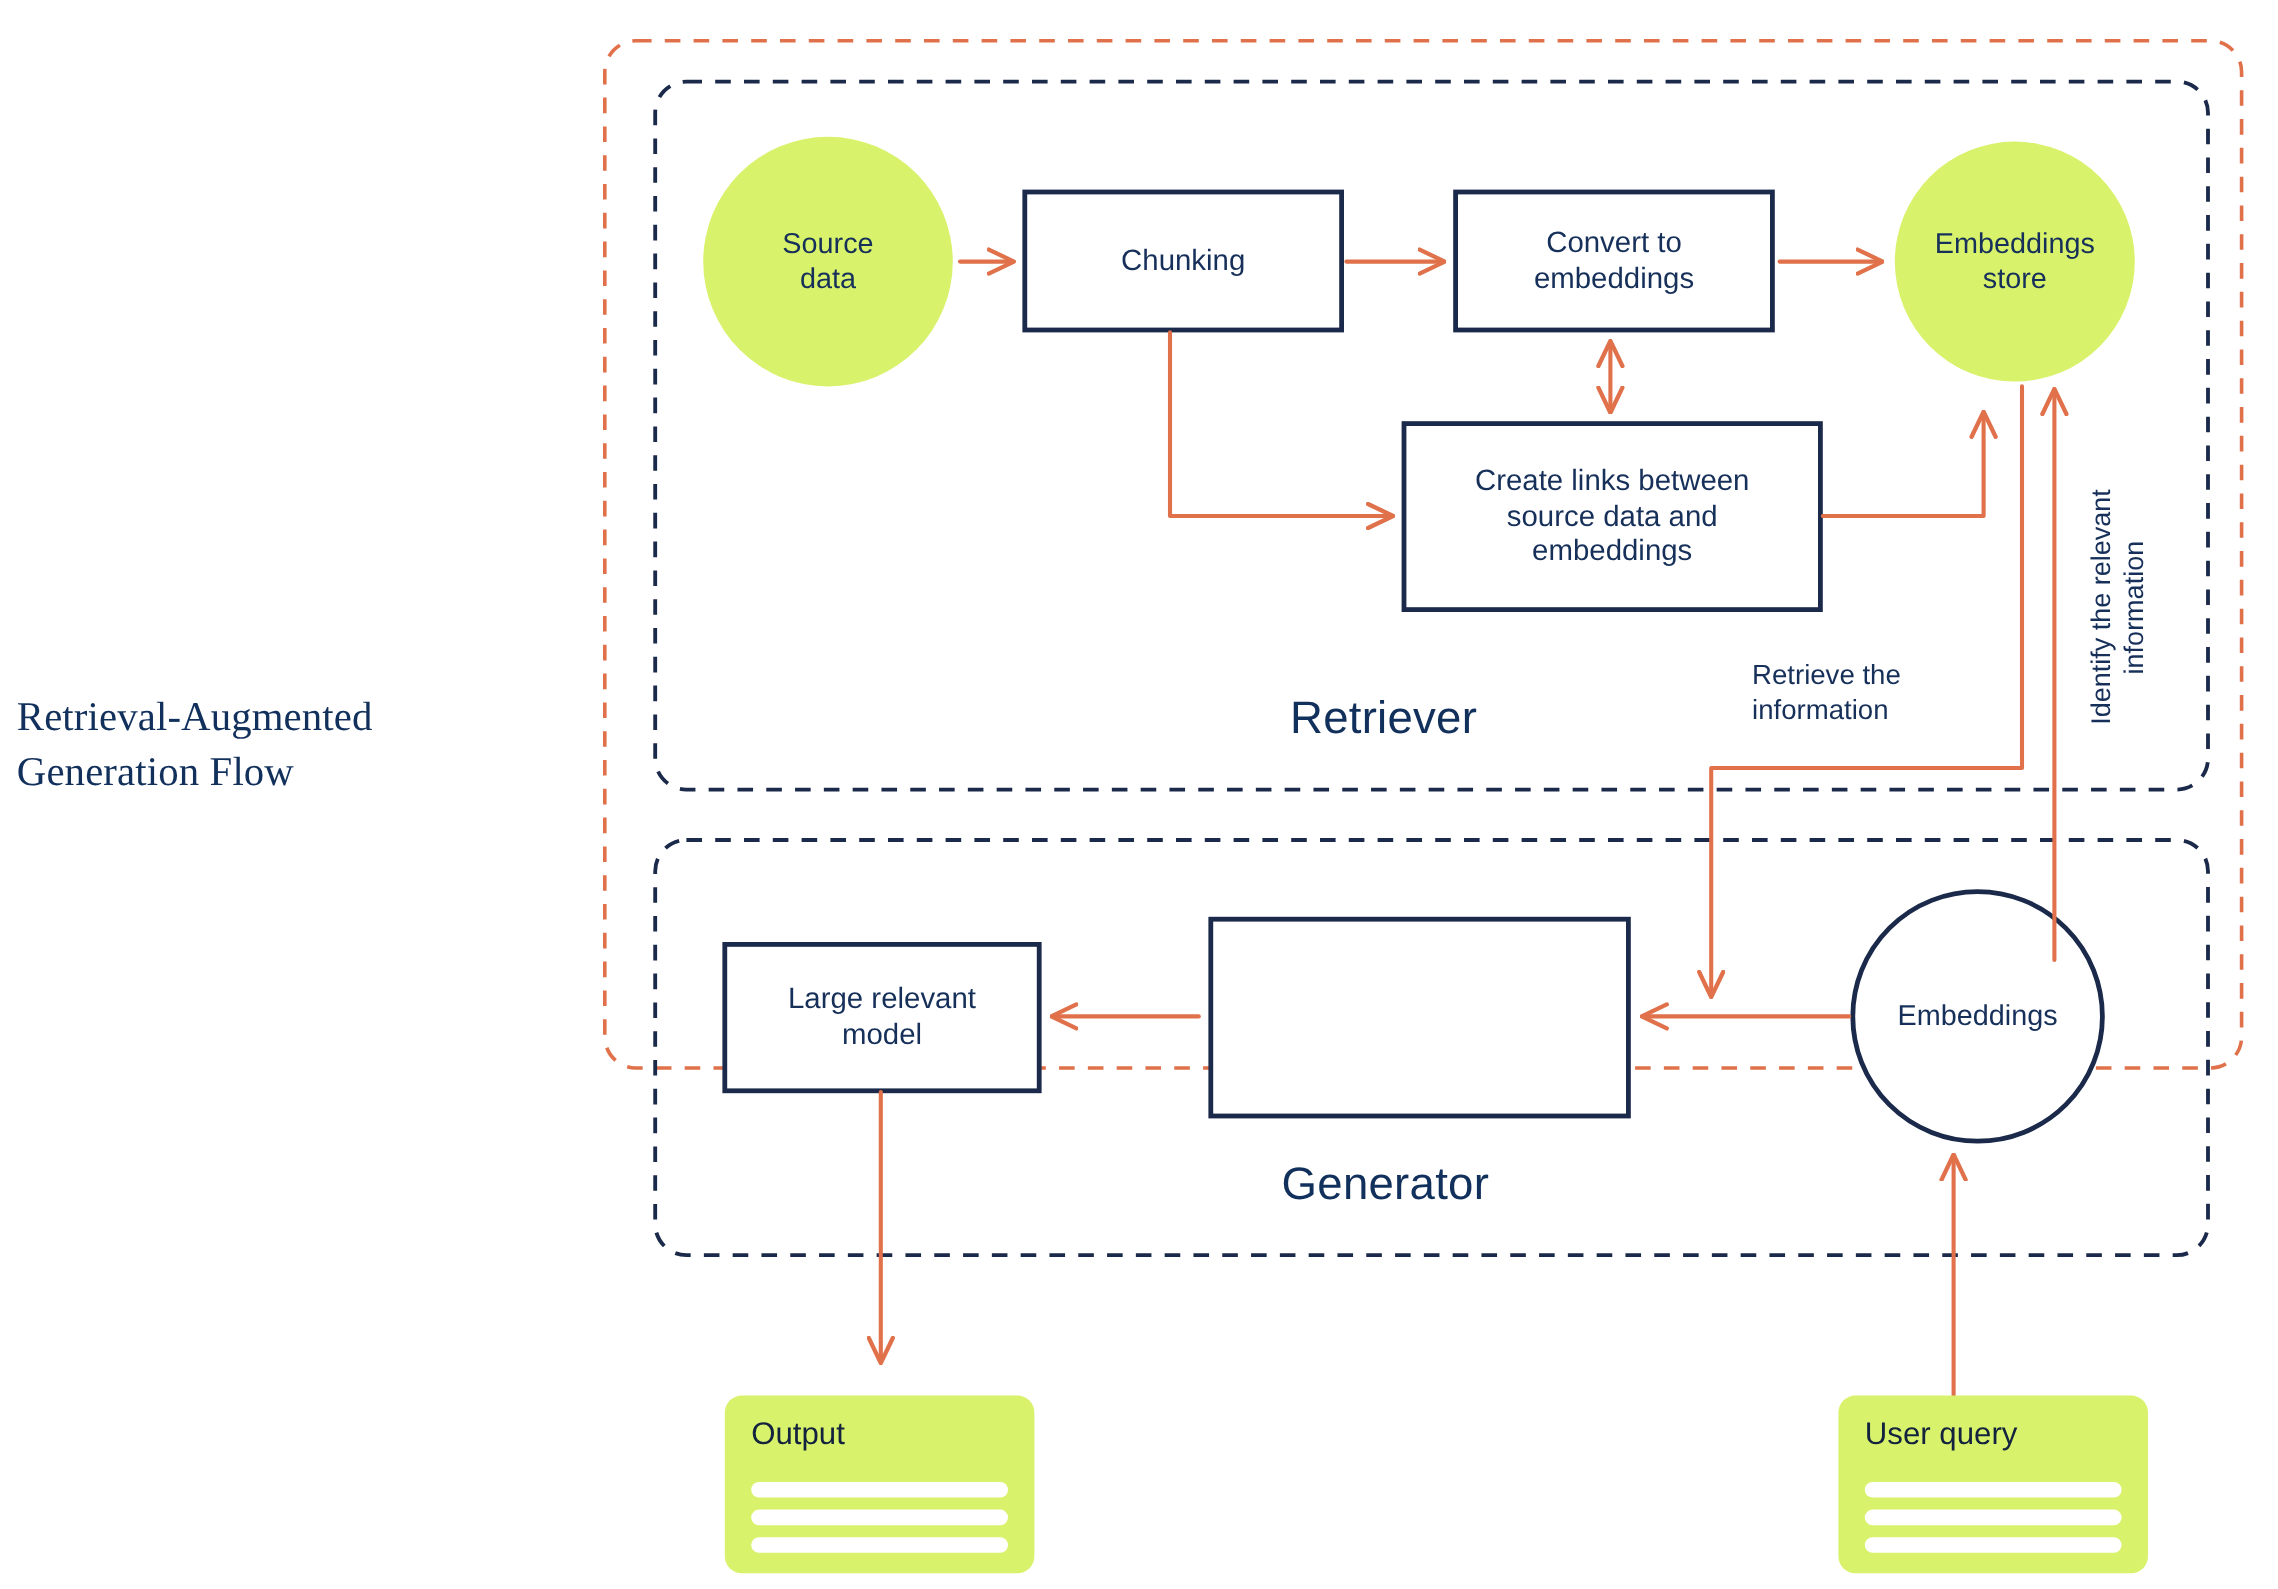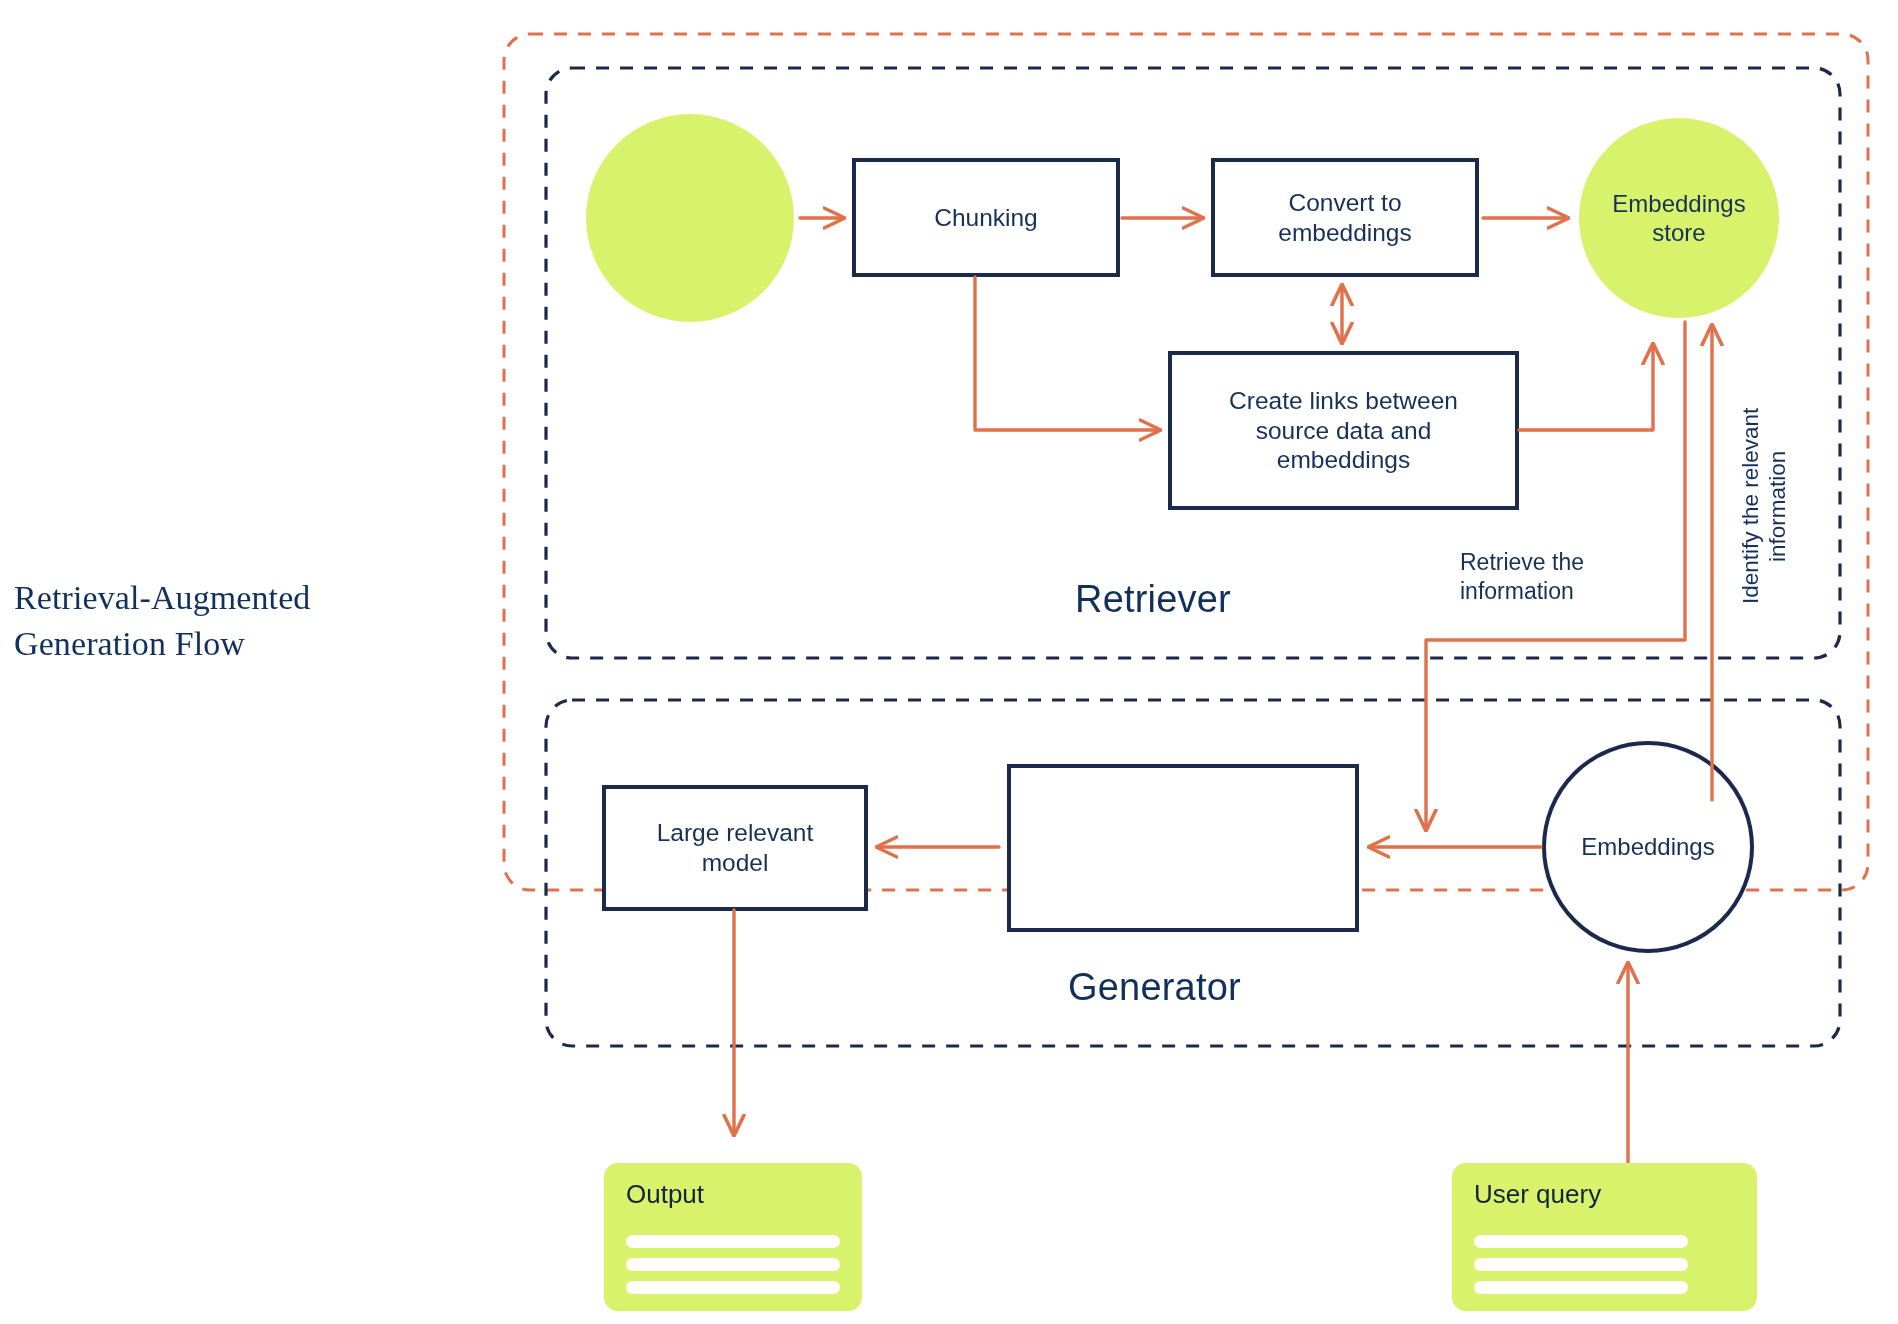--- a/index.html
+++ b/index.html
@@ -85,20 +85,24 @@
       <path d="M1541,847 L1369,847" marker-end="url(#ah)"></path>
 
       <path d="M999,847 L877,847" marker-end="url(#ah)"></path>
 
       <path d="M734,910 L734,1135" marker-end="url(#ah)"></path>
 
       <path d="M1628,1163 L1628,963" marker-end="url(#ah)"></path>
     </g>
   </svg>
 
+  <div class="node-txt circle-label" style="left:586px;top:176px;width:208px;height:84px;flex-direction:column;">
+    <span>Source</span>
+    <span>data</span>
+  </div>
 
   <div class="node-txt box-label" style="left:854px;top:160px;width:264px;height:115px;">Chunking</div>
 
   <div class="node-txt box-label" style="left:1213px;top:160px;width:264px;height:115px;flex-direction:column;">
     <span>Convert to</span>
     <span>embeddings</span>
   </div>
 
   <div class="node-txt circle-label" style="left:1575px;top:176px;width:208px;height:84px;flex-direction:column;">
     <span>Embeddings</span>
@@ -130,20 +134,20 @@
   <div class="vert-label" style="left:1737px;top:368px;height:276px;">Identify the relevant
 information</div>
 
   <div class="card" style="left:604px;top:1163px;width:258px;height:148px;">
     <div class="card-title">Output</div>
     <div class="card-bar" style="top:72px;width:214px;"></div>
     <div class="card-bar" style="top:95px;width:214px;"></div>
     <div class="card-bar" style="top:118px;width:214px;"></div>
   </div>
 
-  <div class="card" style="left:1452px;top:1163px;width:258px;height:148px;padding-left:47px;">
+  <div class="card" style="left:1532px;top:1163px;width:258px;height:148px;">
     <div class="card-title">User query</div>
     <div class="card-bar" style="top:72px;width:214px;"></div>
     <div class="card-bar" style="top:95px;width:214px;"></div>
     <div class="card-bar" style="top:118px;width:214px;"></div>
   </div>
 
 </div>
 
 </body></html>

